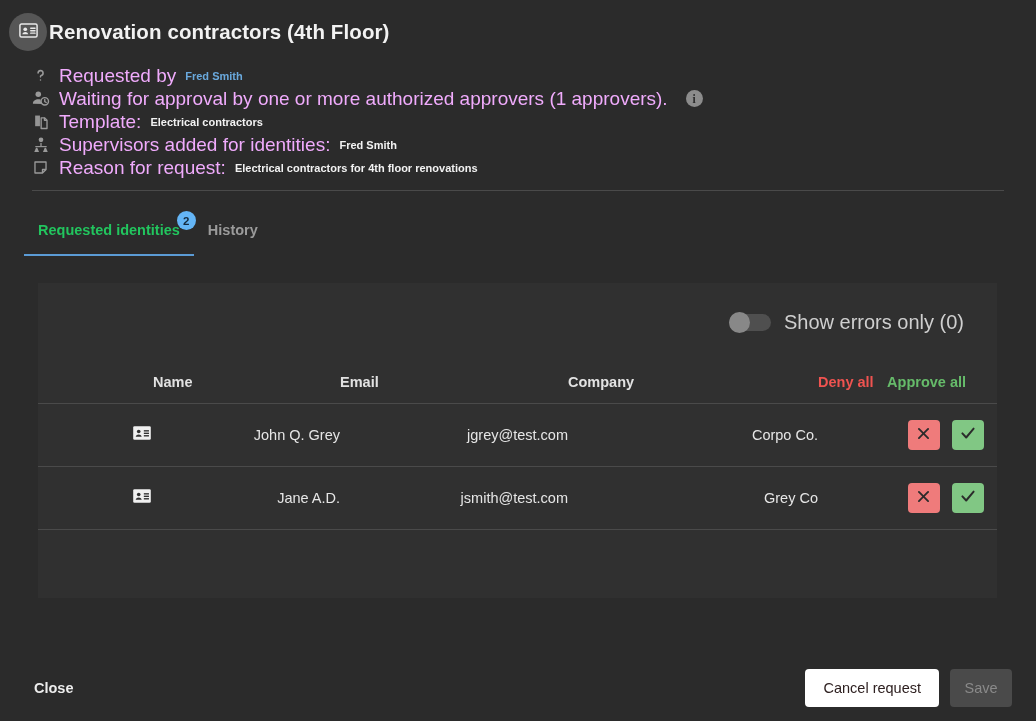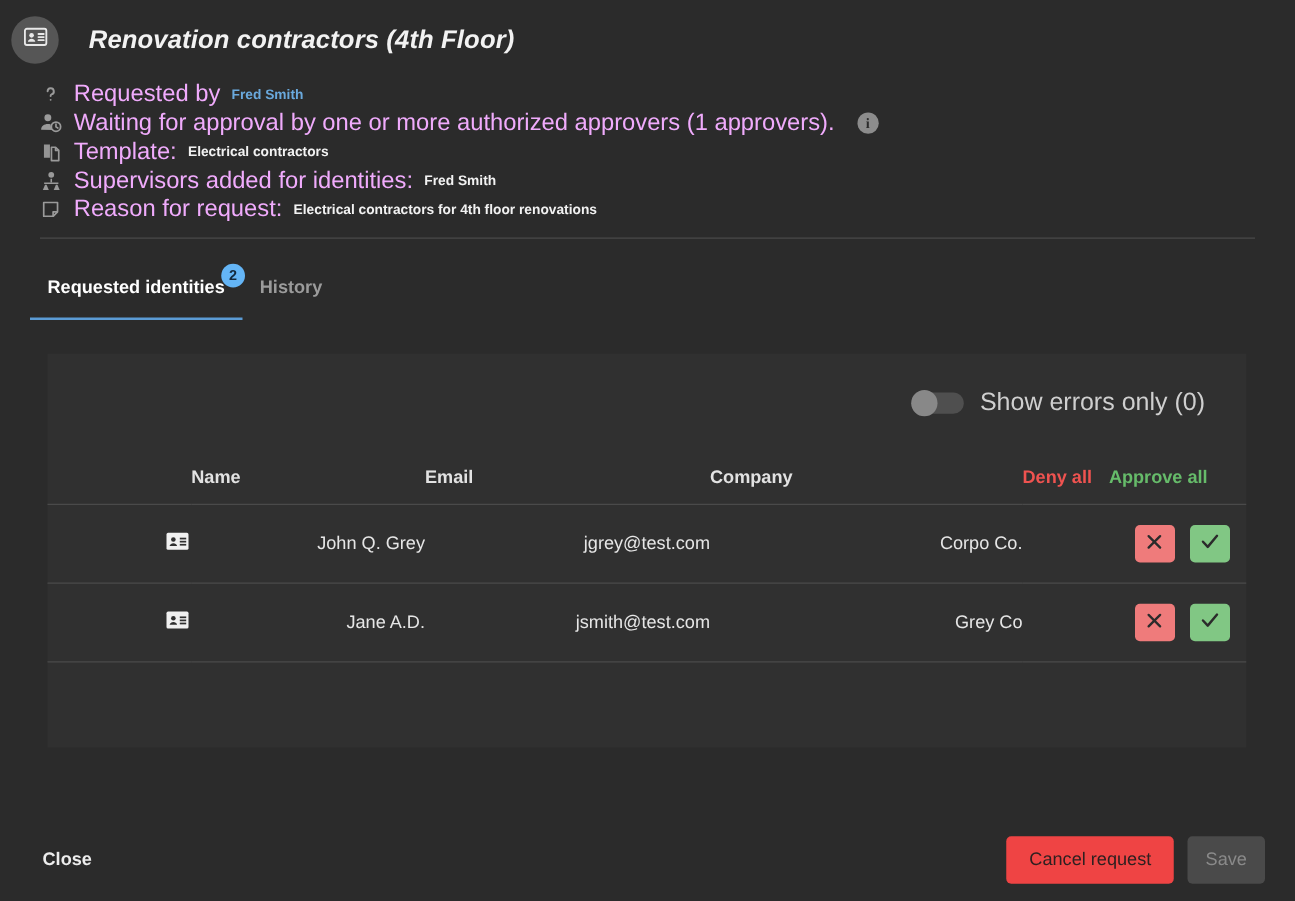--- a/index.html
+++ b/index.html
@@ -18,24 +18,23 @@
   }
 
   
   .header {
     padding: 10px 0 0 0;
   }
 
   .title-row {
     display: flex;
     align-items: center;
-    gap: 24px;
+    gap: 2px;
     padding: 0 0 0 9px;
     height: 44px;
-    font-style: italic;
   }
 
   .avatar-circle {
     width: 38px;
     height: 38px;
     border-radius: 50%;
     background: #565656;
     display: flex;
     align-items: center;
     justify-content: center;
@@ -132,21 +131,21 @@
     font-size: 14.5px;
   }
 
   .tab-label {
     font-weight: bold;
     color: #9b9b9b;
     white-space: nowrap;
   }
 
   .tab.active .tab-label {
-    color: #ffffff;
+    color: #22c55e;
   }
 
   .tab.active::after {
     content: "";
     position: absolute;
     left: 0; right: 0; bottom: 0;
     height: 2.5px;
     background: #5b9bd5;
   }
 
@@ -339,21 +338,21 @@
     border: none;
     border-radius: 4px;
     font-family: "Liberation Sans", sans-serif;
     font-size: 14.5px;
     cursor: pointer;
     height: 38px;
     padding: 0 18px;
   }
 
   .btn-cancel {
-    background: #ef4444;
+    background: #ffffff;
     color: #2e2020;
     margin-right: 11px;
   }
 
   .btn-save {
     background: #4a4a4a;
     color: #8a8a8a;
     cursor: default;
     width: 62px;
     padding: 0;

